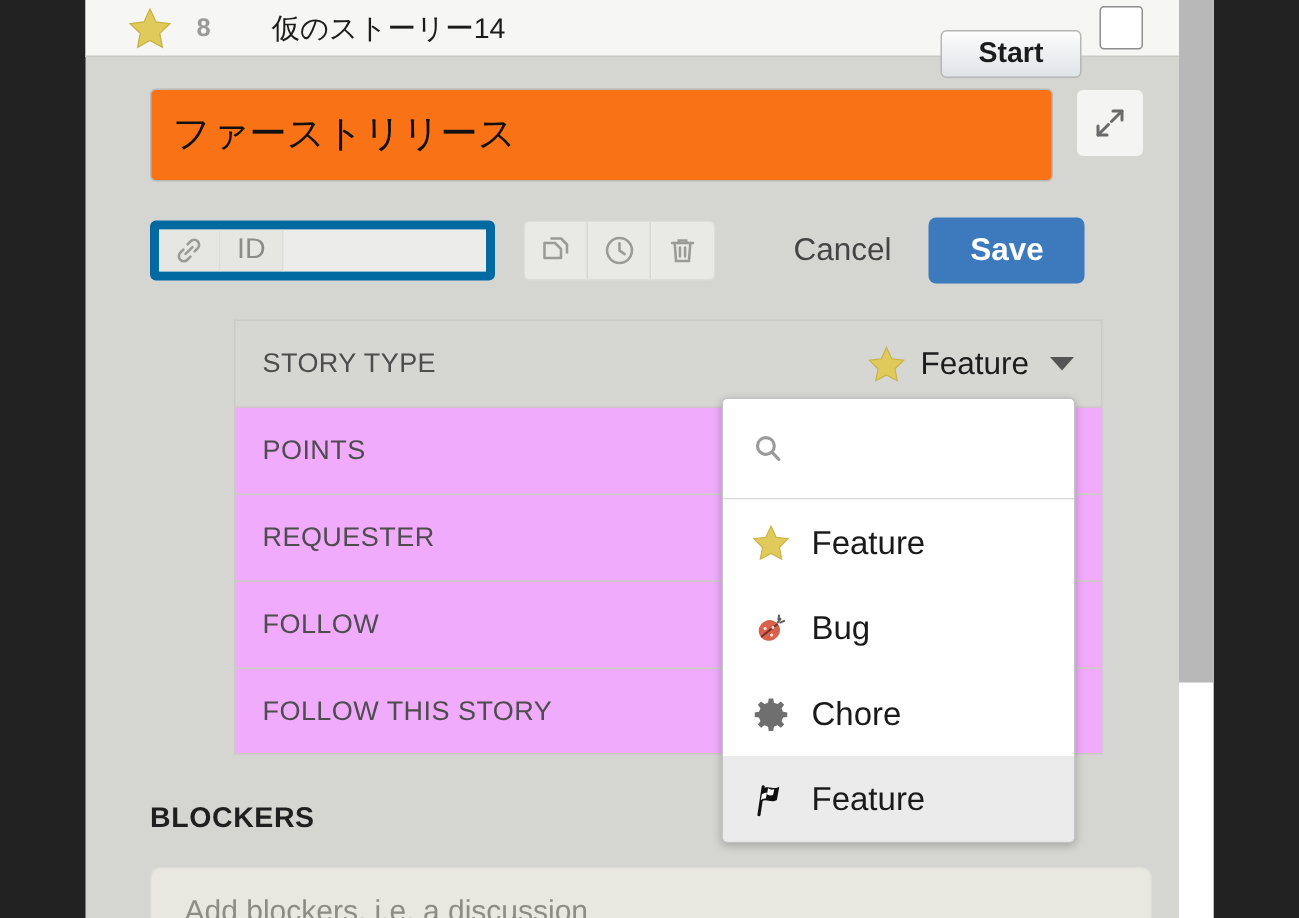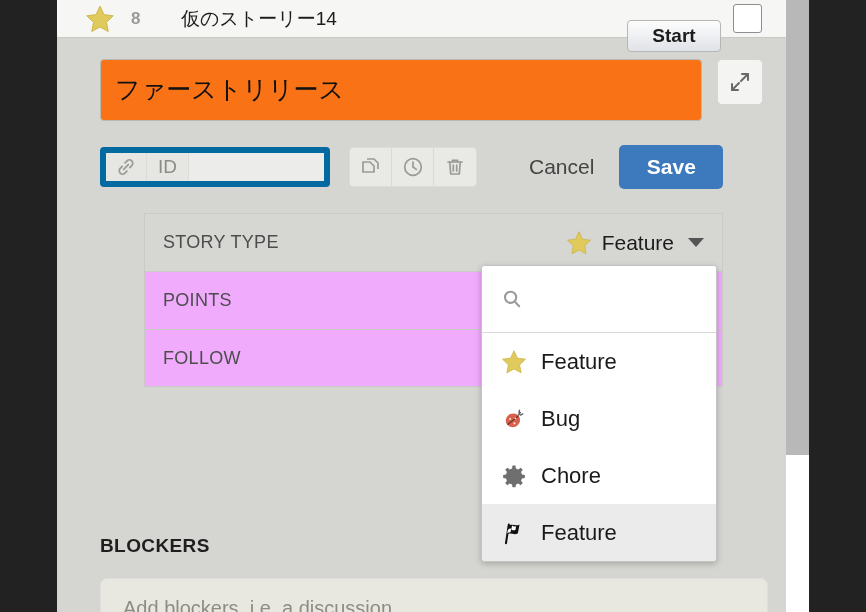--- a/index.html
+++ b/index.html
@@ -137,21 +137,21 @@
     width: 104px; height: 44px;
     background: #3d79bd; border: none; border-radius: 5px;
     color: #ffffff; font-size: 21px; font-weight: bold;
     font-family: "Liberation Sans", sans-serif;
     display: flex; align-items: center; justify-content: center;
     cursor: pointer;
   }
 
   
   .fields {
-    position: absolute; left: 87px; top: 213px;
+    position: absolute; left: 99px; top: 213px;
     width: 579px;
   }
   .frow {
     height: 58px;
     display: flex; align-items: center;
     padding: 0 18px;
     border: 1px solid #cbcbc6;
     border-bottom: none;
     background: #f0abfc;
     position: relative;
@@ -332,26 +332,34 @@
           <span>Feature</span>
           <span class="caret-down"></span>
         </span>
       </div>
 
       <div class="frow">
         <span class="flabel">POINTS</span>
         <span class="fvalue"></span>
       </div>
 
+      <div class="frow">
+        <span class="flabel">REQUESTER</span>
+        <span class="fvalue"></span>
+      </div>
 
       <div class="frow">
         <span class="flabel">FOLLOW</span>
         <span class="fvalue"></span>
       </div>
 
+      <div class="frow">
+        <span class="flabel">FOLLOW THIS STORY</span>
+        <span class="fvalue"></span>
+      </div>
     </div>
 
     <div class="blockers-title">BLOCKERS</div>
     <div class="blockers-box">
       <span class="blockers-hint">Add blockers, i.e. a discussion</span>
     </div>
 
     <div class="dropdown">
       <div class="dd-search">
         <span>

